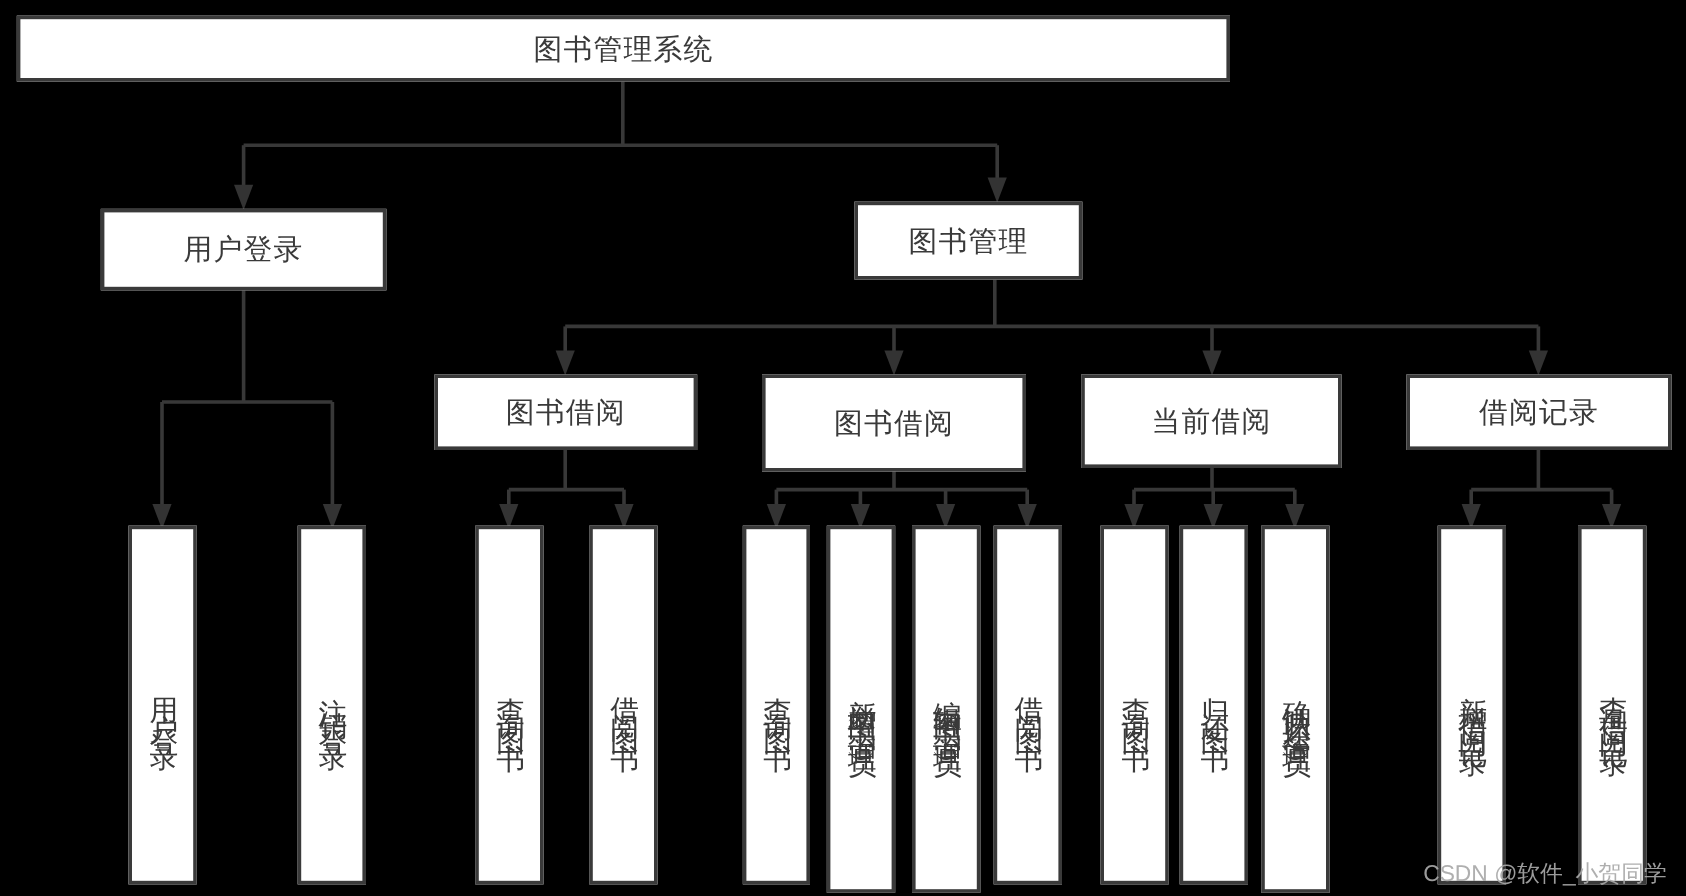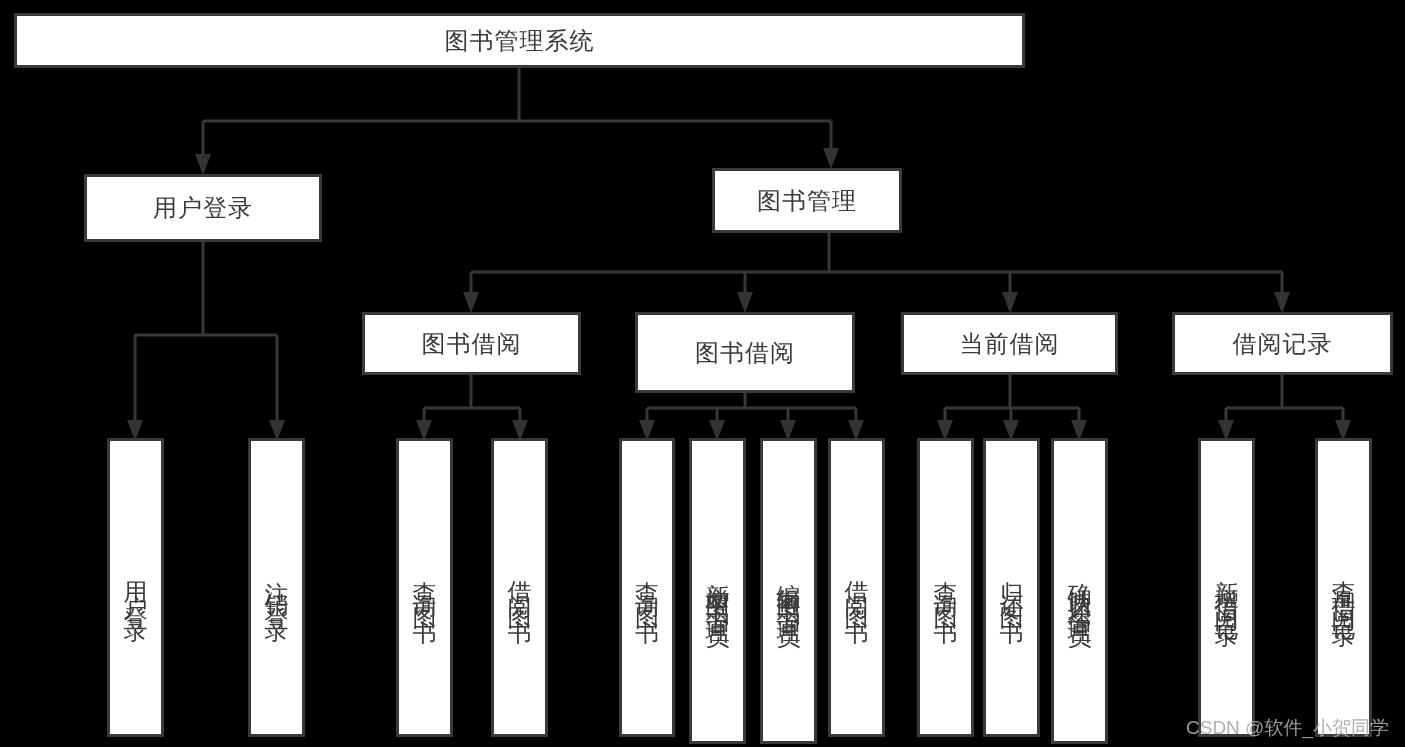--- a/index.html
+++ b/index.html
@@ -107,21 +107,21 @@
   <div class="node h" style="left:712px;top:168px;width:190px;height:65px">
     <span>图书管理</span>
   </div>
 
   <div class="node h" style="left:362px;top:312px;width:219px;height:63px">
     <span>图书借阅</span>
   </div>
   <div class="node h" style="left:635px;top:312px;width:220px;height:81px">
     <span>图书借阅</span>
   </div>
-  <div class="node h" style="left:901px;top:312px;width:217px;height:63px">
+  <div class="node h" style="left:901px;top:312px;width:217px;height:78px">
     <span>当前借阅</span>
   </div>
   <div class="node h" style="left:1172px;top:312px;width:221px;height:63px">
     <span>借阅记录</span>
   </div>
 
   <div class="node v" style="left:107px;top:438px;width:57px;height:299px">
     <span class="vlabel" style="letter-spacing: 13px;">用户登录</span>
   </div>
   <div class="node v" style="left:248px;top:438px;width:57px;height:299px">

